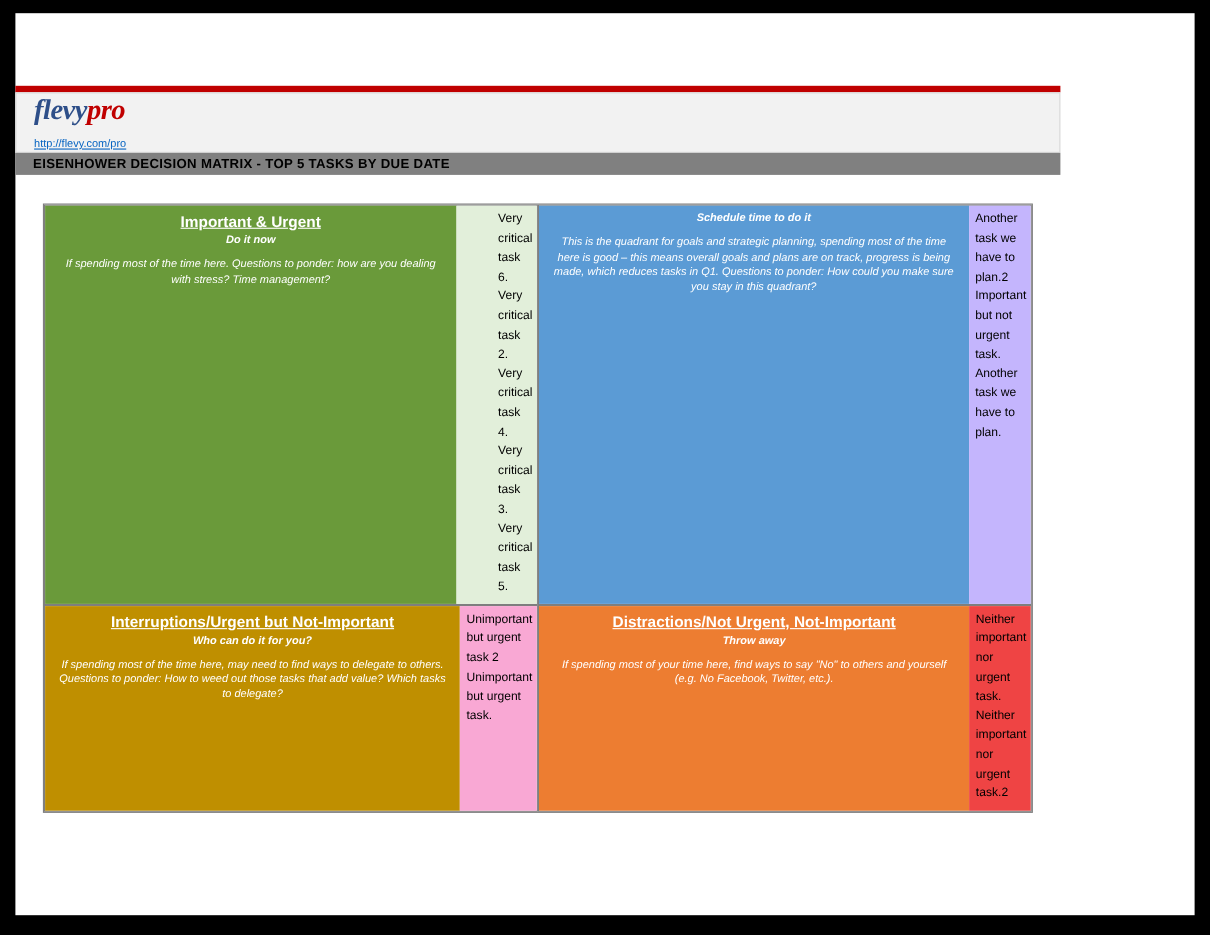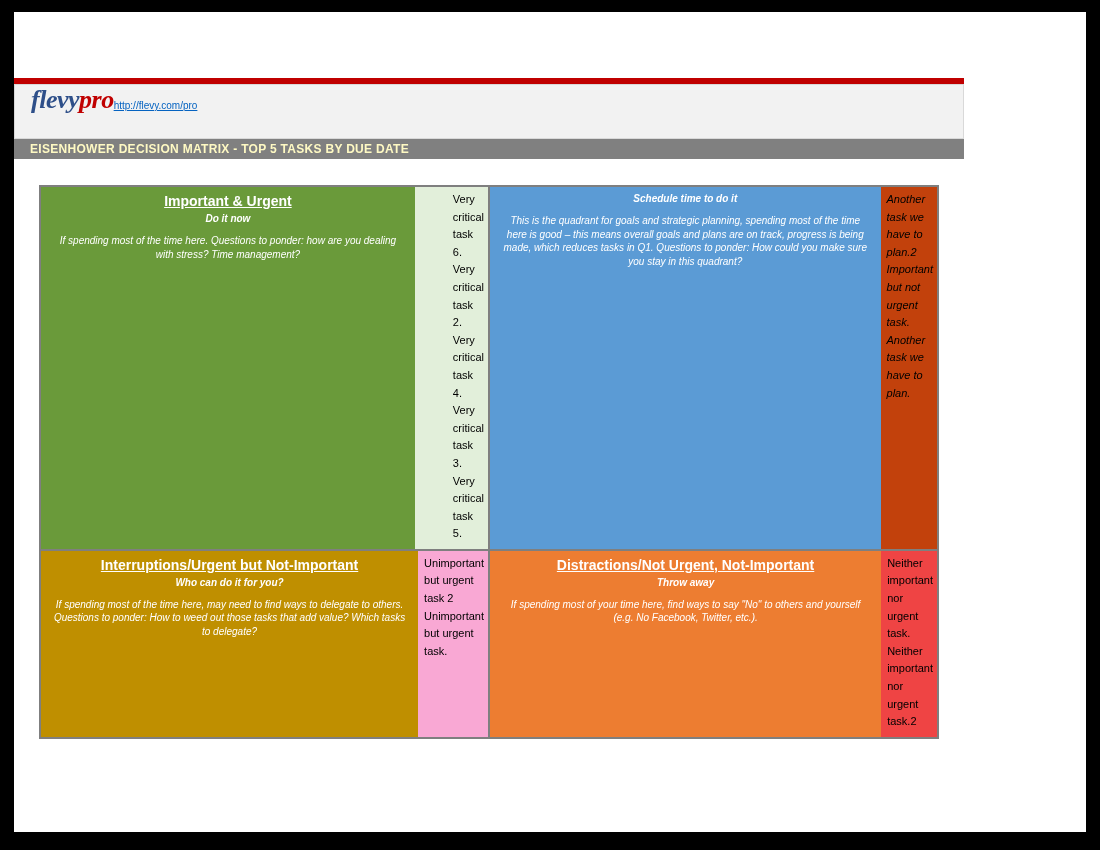--- a/index.html
+++ b/index.html
@@ -33,21 +33,21 @@
       height: 55px;
       background: #f2f2f2;
       border: 1px solid #d9d9d9;
       display: flex;
       align-items: flex-start;
       padding-left: 16px;
       padding-top: 2px;
     }
     .logo {
       display: flex;
-      flex-direction: row;
+      flex-direction: column;
       align-items: flex-start;
     }
     .logo-text {
       font-family: Georgia, 'Times New Roman', serif;
       font-style: italic;
       font-weight: bold;
       font-size: 26px;
       letter-spacing: -0.5px;
       line-height: 1;
     }
@@ -57,21 +57,21 @@
       text-decoration: underline;
       margin-top: 13px;
     }
     .title-bar {
       position: absolute;
       top: 127px;
       left: 0;
       width: 950px;
       height: 20px;
       background: #808080;
-      color: #fef9c3;
+      color: #000000;
       font-size: 12px;
       font-weight: bold;
       display: flex;
       align-items: center;
       padding-left: 16px;
       letter-spacing: 0.3px;
     }
     .matrix {
       position: absolute;
       top: 173px;
@@ -114,21 +114,21 @@
     .q1 .q-head { background: #6a9a3a; }
     .q2 .q-head { background: #5b9bd5; }
     .q3 .q-head { background: #bf8f00; }
     .q4 .q-head { background: #ed7d31; }
     .q-body {
       flex: 1;
       padding: 4px 4px 6px 4px;
       min-height: 93px;
     }
     .q1 .q-body { background: #e2efda; padding-left: 36px; }
-    .q2 .q-body { background: #c2410c; font-style: italic; }
+    .q2 .q-body { background: #c4b5fd; }
     .q3 .q-body { background: #f9a8d4; }
     .q4 .q-body { background: #ef4444; }
     .task {
       font-size: 11px;
       color: #000;
       line-height: 1.6;
       padding-left: 2px;
     }
   </style>
 </head>

